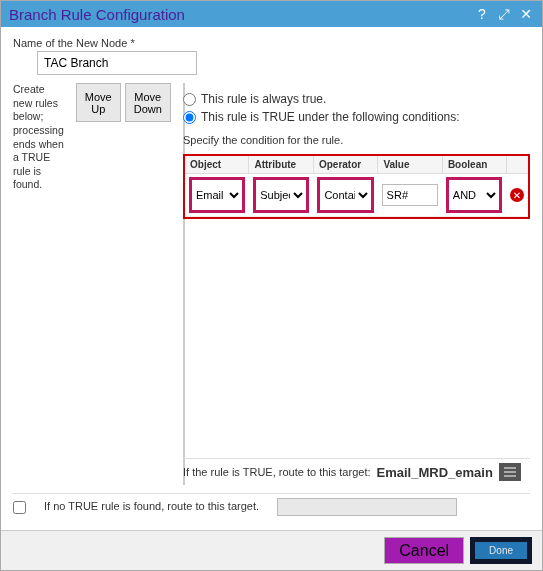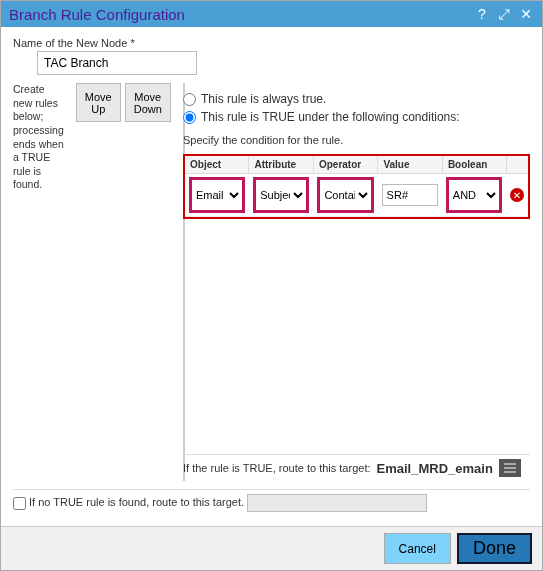--- a/index.html
+++ b/index.html
@@ -36,25 +36,25 @@
     .td { flex: 1; padding: 3px 4px; }
     .td:last-child { flex: 0.3; }
     .td select { width: 100%; height: 36px; border: 3px solid #be185d; font-size: 11px; background: white; }
     .td input[type=text] { width: 100%; height: 22px; border: 1px solid #bbb; font-size: 11px; padding: 2px 4px; }
     .row-del { width: 14px; height: 14px; background: #cc0000; border-radius: 50%; display: flex; align-items: center; justify-content: center; cursor: pointer; color: white; font-size: 10px; margin: auto; }
     .spacer { flex: 1; }
     .route-row { display: flex; align-items: center; gap: 6px; padding: 4px 0; border-top: 1px solid #ddd; margin-top: 4px; }
     .route-label { font-size: 11px; color: #333; white-space: nowrap; }
     .route-value { font-size: 13px; color: #333; font-weight: bold; }
     .route-icon { width: 22px; height: 18px; background: #555; display: flex; align-items: center; justify-content: center; cursor: pointer; }
-    .no-true-row { display: flex; align-items: center; gap: 3px; padding: 4px 0; border-top: 1px solid #ddd; }
+    .no-true-row { display: flex; align-items: center; gap: 18px; padding: 4px 0; border-top: 1px solid #ddd; }
     .no-true-input { border: 1px solid #bbb; height: 18px; width: 180px; background: #e8e8e8; }
     .dialog-footer { display: flex; justify-content: flex-end; gap: 6px; padding: 6px 10px; border-top: 1px solid #ccc; background: #f0f0f0; }
-    .btn-cancel { padding: 3px 14px; border: 1px solid #aaa; background: #7dd3fc; cursor: pointer; font-size: 12px; }
-    .btn-done { padding: 3px 14px; border: 2px solid #0f172a; background: #2577b5; color: #000000; cursor: pointer; font-size: 18px; }
+    .btn-cancel { padding: 3px 14px; border: 1px solid #aaa; background: #a21caf; cursor: pointer; font-size: 16px; }
+    .btn-done { padding: 3px 14px; border: 5px solid #0f172a; background: #2577b5; color: #e5e5e5; cursor: pointer; font-size: 10px; }
   </style>
 </head>
 <body>
 
 <div class="dialog">
   <div class="title-bar">
     <span class="title-bar-title">Branch Rule Configuration</span>
     <div class="title-bar-icons">
       <span class="title-icon">?</span>
       <span class="title-icon">⤢</span>

